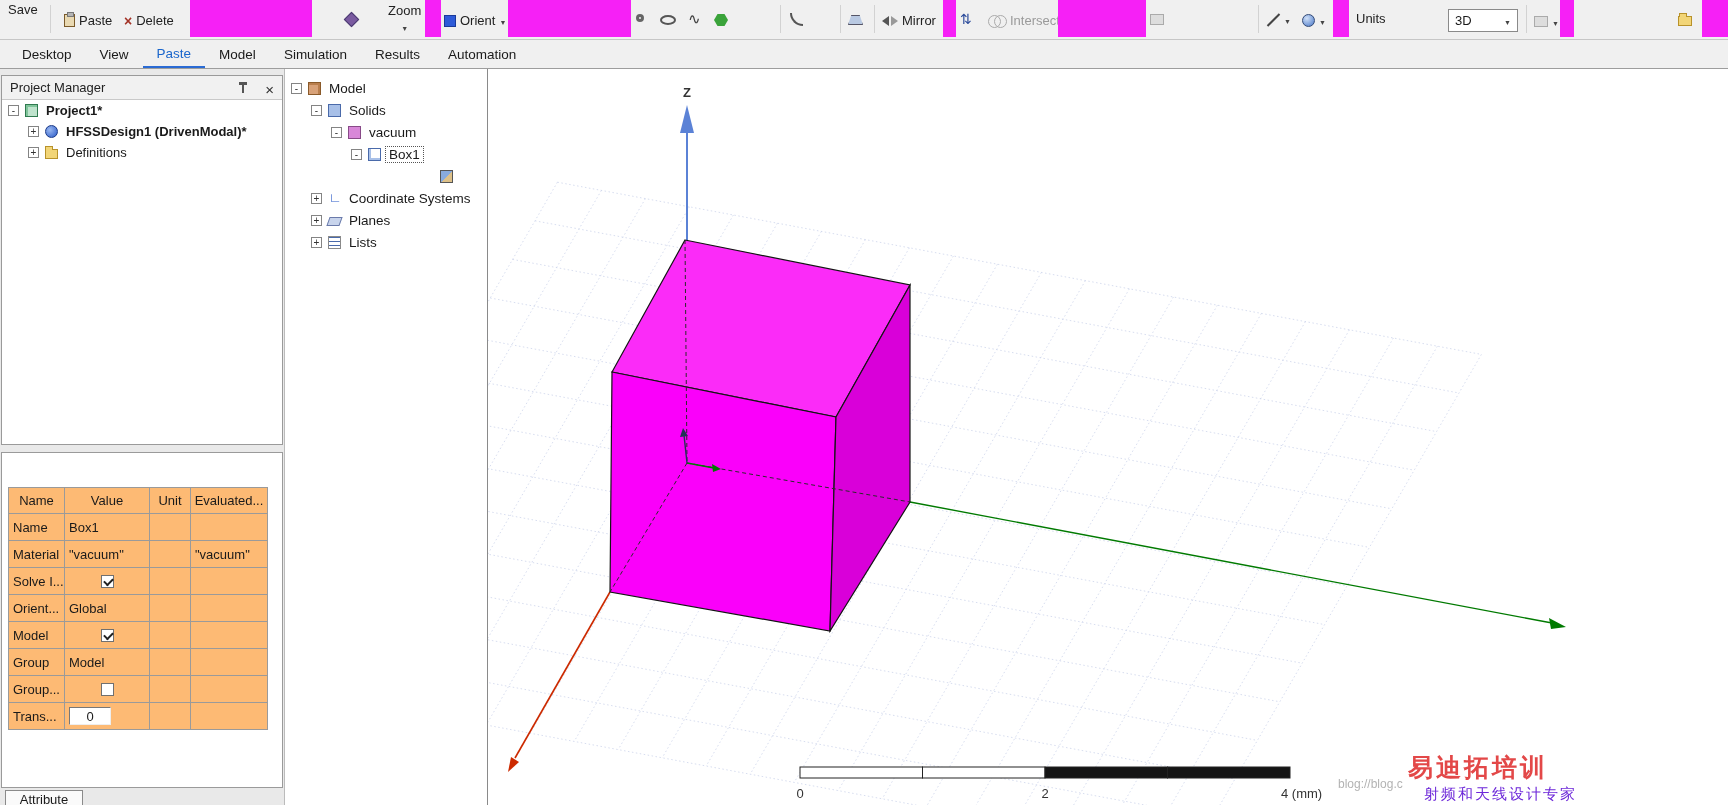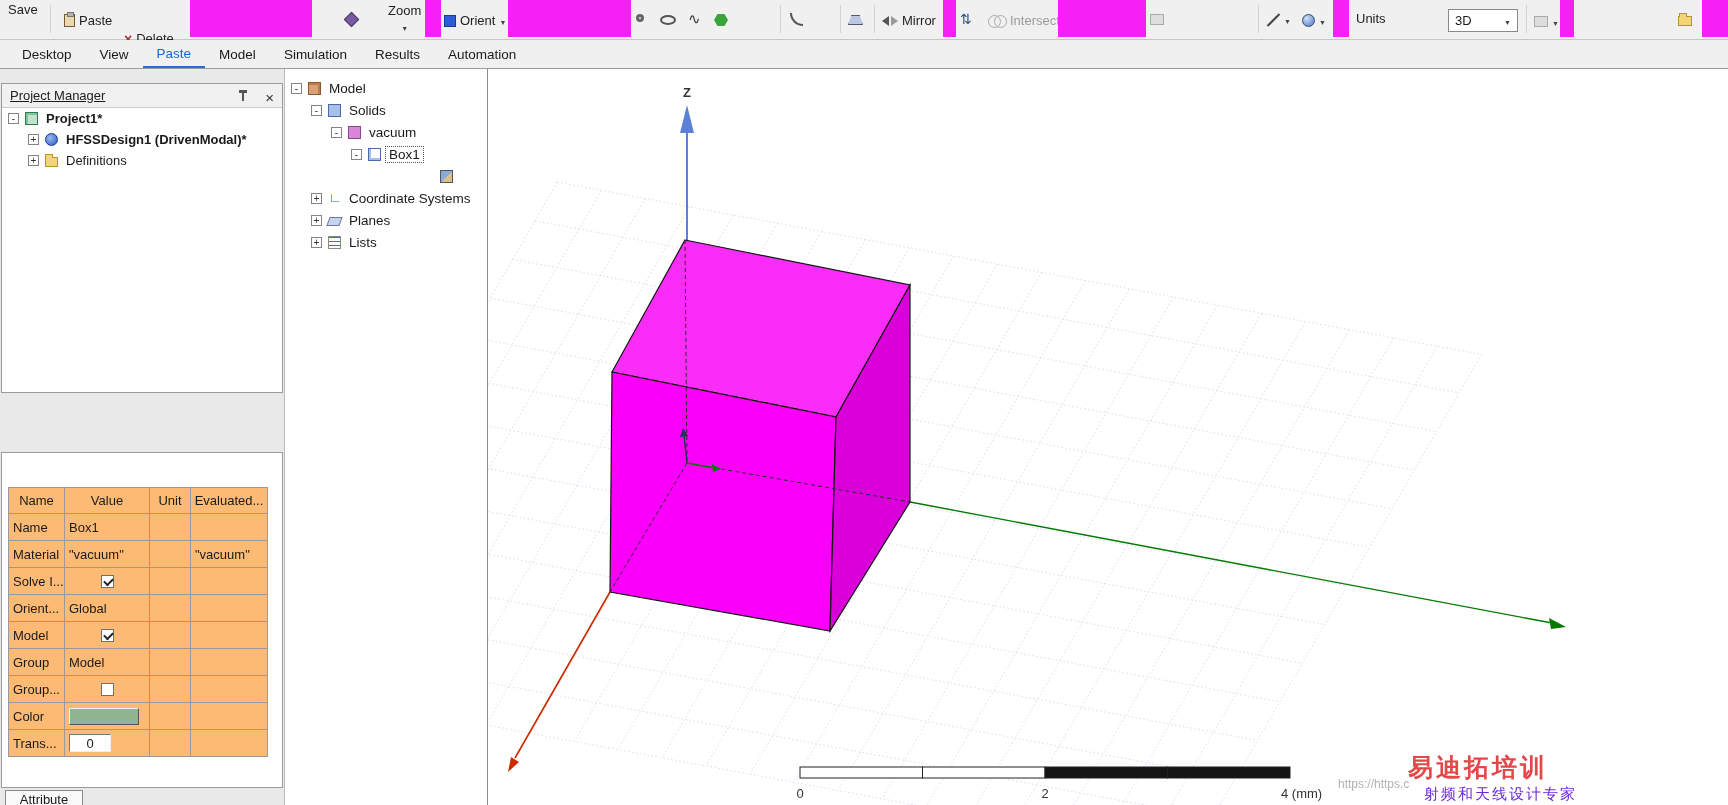--- a/index.html
+++ b/index.html
@@ -120,21 +120,21 @@
 </style>
 </head>
 <body>
 
 <div class="toolbar">
   <span class="tb-abs" style="left:8px; top:2px;">Save</span>
   <span class="tb-abs" style="left:64px; top:13px;">
     <span class="ic ic-clipboard"></span>
     <span>Paste</span>
   </span>
-  <span class="tb-abs" style="left:124px; top:31px;align-items:flex-end;">
+  <span class="tb-abs" style="left:124px; top:13px;align-items:flex-end;">
     <span class="ic ic-x"></span>
     <span>Delete</span>
   </span>
   <span class="tb-sep" style="left:50px;"></span>
 
   <div class="mg" style="left:190px; width:122px;"></div>
 
   <span class="tb-abs" style="left:346px; top:14px;">
     <span class="ic ic-wand"></span>
   </span>
@@ -236,21 +236,21 @@
     <div class="menu-item">View</div>
     <div class="menu-item active">Paste</div>
     <div class="menu-item">Model</div>
     <div class="menu-item">Simulation</div>
     <div class="menu-item">Results</div>
     <div class="menu-item">Automation</div>
   </div>
 
 <div class="dock">
 
-  <div class="panel" style="top:14px; height:310px;text-decoration:underline;">
+  <div class="panel" style="top:6px; height:370px;">
     <div class="panel-title">
       <span>Project Manager</span>
       <span class="pin"></span>
       <span class="closebtn"></span>
     </div>
     <div class="panel-body" id="pm-tree">
         <div class="tree-row" style="padding-left: 6px;">
           <span class="expander">-</span>
           <span class="tree-icon icon-project"></span>
           <span class="tree-label bold">Project1*</span>
@@ -314,28 +314,20 @@
           <div class="prow">
             <div class="pcell">Group</div>
             <div class="pcell vcell">Model</div>
             <div class="pcell"></div>
             <div class="pcell"></div>
           </div>
           <div class="prow">
             <div class="pcell">Group...</div>
             <div class="pcell vcell center">
               <span class="cbox"></span>
-            </div>
-            <div class="pcell"></div>
-            <div class="pcell"></div>
-          </div>
-          <div class="prow">
-            <div class="pcell">Color</div>
-            <div class="pcell vcell">
-              <span class="swatch" style="background: rgb(143, 180, 143);"></span>
             </div>
             <div class="pcell"></div>
             <div class="pcell"></div>
           </div>
           <div class="prow">
             <div class="pcell">Trans...</div>
             <div class="pcell vcell">
               <span class="insetbox">0</span>
             </div>
             <div class="pcell"></div>
@@ -459,16 +451,16 @@
       <rect x="312" y="698" width="122.5" height="11" fill="#ffffff" stroke="#222"></rect>
       <rect x="434.5" y="698" width="122.5" height="11" fill="#ffffff" stroke="#222"></rect>
       <rect x="557" y="698" width="122.5" height="11" fill="#151515" stroke="#222"></rect>
       <rect x="679.5" y="698" width="122.5" height="11" fill="#151515" stroke="#222"></rect>
       <text x="312" y="729" text-anchor="middle">0</text>
       <text x="557" y="729" text-anchor="middle">2</text>
       <text x="793" y="729" text-anchor="start">4 (mm)</text>
     </g>
   </svg>
 
-  <div class="wm-url">https://https.c</div>
+  <div class="wm-url">blog://blog.c</div>
   <div class="wm-title">易迪拓培训</div>
   <div class="wm-sub">射频和天线设计专家</div>
 </div>
 
 </body></html>

